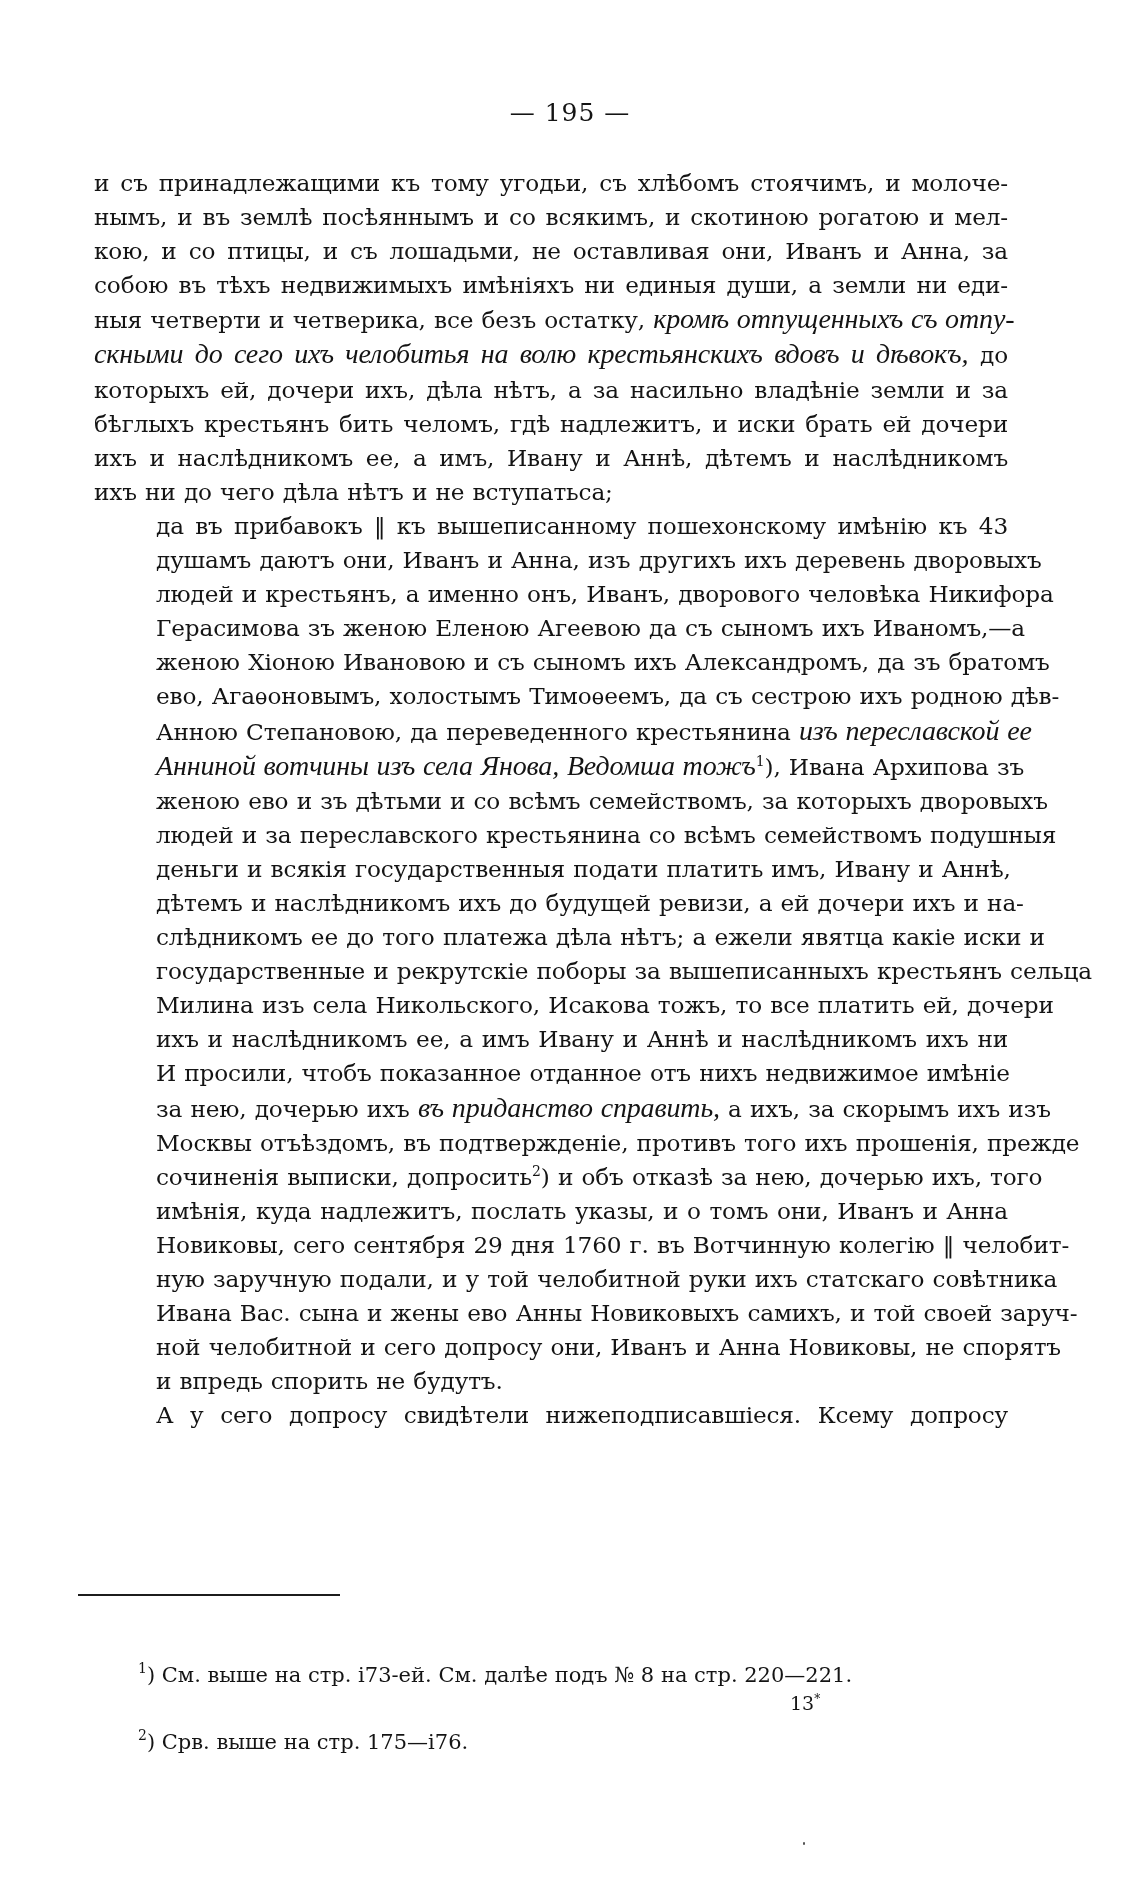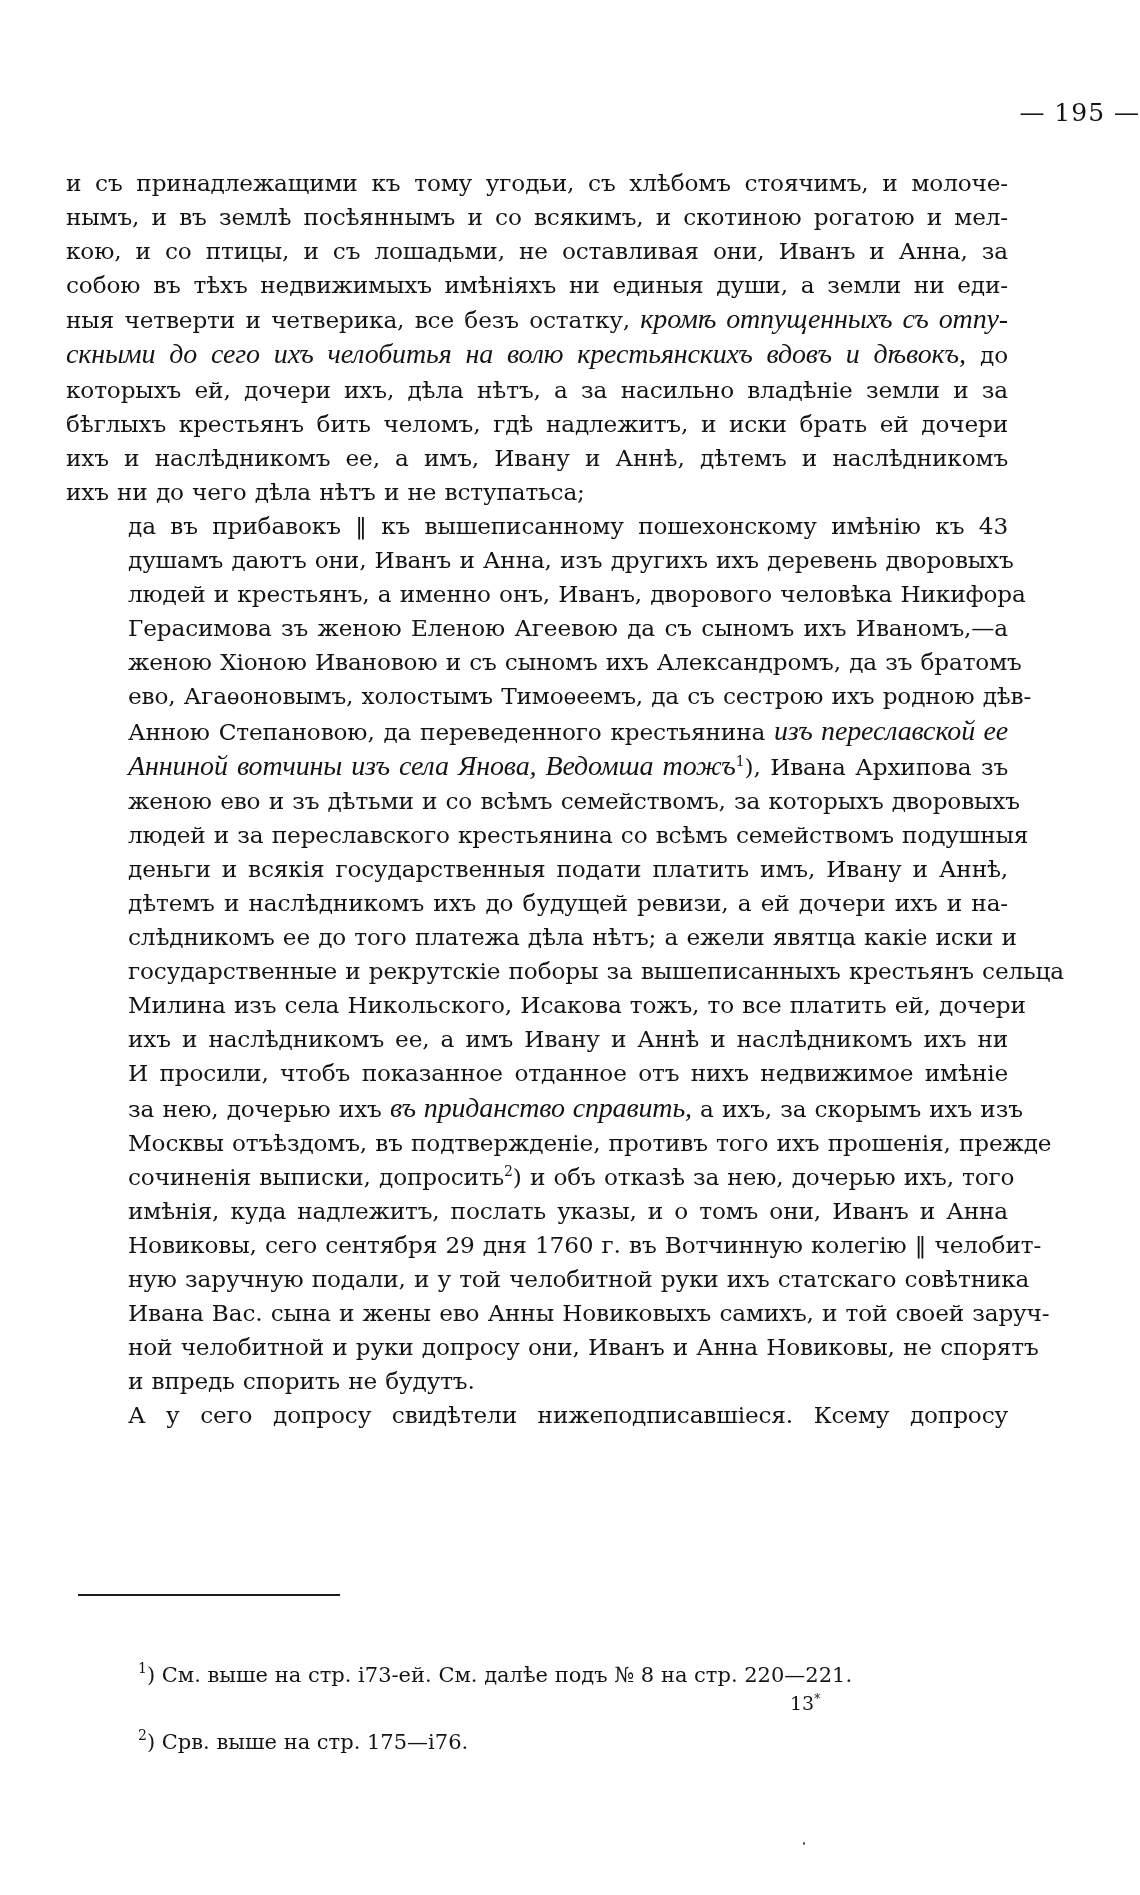--- a/index.html
+++ b/index.html
@@ -1,25 +1,25 @@
 <!DOCTYPE html>
 <html><head>
 <meta charset="utf-8">
 <style>
   html, body { margin: 0; padding: 0; background: #ffffff; }
   body { width: 1140px; height: 1895px; position: relative; overflow: hidden;
          font-family: "DejaVu Serif", "Liberation Serif", serif; color: #141414; }
-  .page-number { position: absolute; top: 98px; left: 0; width: 1140px; text-align: right;
+  .page-number { position: absolute; top: 98px; left: 0; width: 1140px; text-align: center;
                  font-size: 25px; letter-spacing: 1px; }
   .body-text { position: absolute; top: 166px; left: 66px; width: 942px;
                font-size: 23.2px; line-height: 34.1px; text-align: justify;
                letter-spacing: -0.15px; word-spacing: 1px; }
   .body-text p { margin: 0; }
   .body-text p.indent { text-indent: 62px; }
-  .body-text .line { display: block; text-align: justify; text-align-last: justify; white-space: nowrap; }
+  .body-text .line { display: block; text-align: justify; text-align-last: justify; white-space: nowrap; margin-left: 28px; }
   .body-text .line.last { text-align-last: left; }
   .body-text em { font-style: italic; font-family: "Liberation Serif", "DejaVu Serif", serif; font-size: 28px; }
   sup { font-size: 14px; line-height: 0; vertical-align: 9px; }
   .footnote-rule { position: absolute; top: 1594px; left: 78px; width: 262px; height: 0;
                    border-top: 2px solid #1c1c1c; }
   .footnotes { position: absolute; top: 1626px; left: 138px; width: 860px;
                font-size: 21px; line-height: 35px; }
   .footnote { white-space: nowrap; margin-top: 32px; }
   .signature { position: absolute; top: 1692px; left: 790px; font-size: 19px; }
   .signature sup { font-size: 12px; vertical-align: 7px; }
@@ -64,21 +64,21 @@
       </p>
       <p class="indent">
         <span class="line"><span>И просили, чтобъ показанное отданное отъ нихъ недвижимое имѣніе</span></span>
         <span class="line"><span>за нею, дочерью ихъ </span><em>въ приданство справить,</em><span> а ихъ, за скорымъ ихъ изъ</span></span>
         <span class="line"><span>Москвы отъѣздомъ, въ подтвержденіе, противъ того ихъ прошенія, прежде</span></span>
         <span class="line"><span>сочиненія выписки, допросить</span><sup>2</sup><span>) и объ отказѣ за нею, дочерью ихъ, того</span></span>
         <span class="line"><span>имѣнія, куда надлежитъ, послать указы, и о томъ они, Иванъ и Анна</span></span>
         <span class="line"><span>Новиковы, сего сентября 29 дня 1760 г. въ Вотчинную колегію ‖ челобит-</span></span>
         <span class="line"><span>ную заручную подали, и у той челобитной руки ихъ статскаго совѣтника</span></span>
         <span class="line"><span>Ивана Вас. сына и жены ево Анны Новиковыхъ самихъ, и той своей заруч-</span></span>
-        <span class="line"><span>ной челобитной и руки допросу они, Иванъ и Анна Новиковы, не спорятъ</span></span>
+        <span class="line"><span>ной челобитной и сего допросу они, Иванъ и Анна Новиковы, не спорятъ</span></span>
         <span class="line last"><span>и впредь спорить не будутъ.</span></span>
       </p>
       <p class="indent">
         <span class="line"><span>А у сего допросу свидѣтели нижеподписавшіеся. Ксему допросу</span></span>
       </p>
     </div>
 
   <div class="footnote-rule"></div>
 
   <div class="footnotes" id="footnotes">

